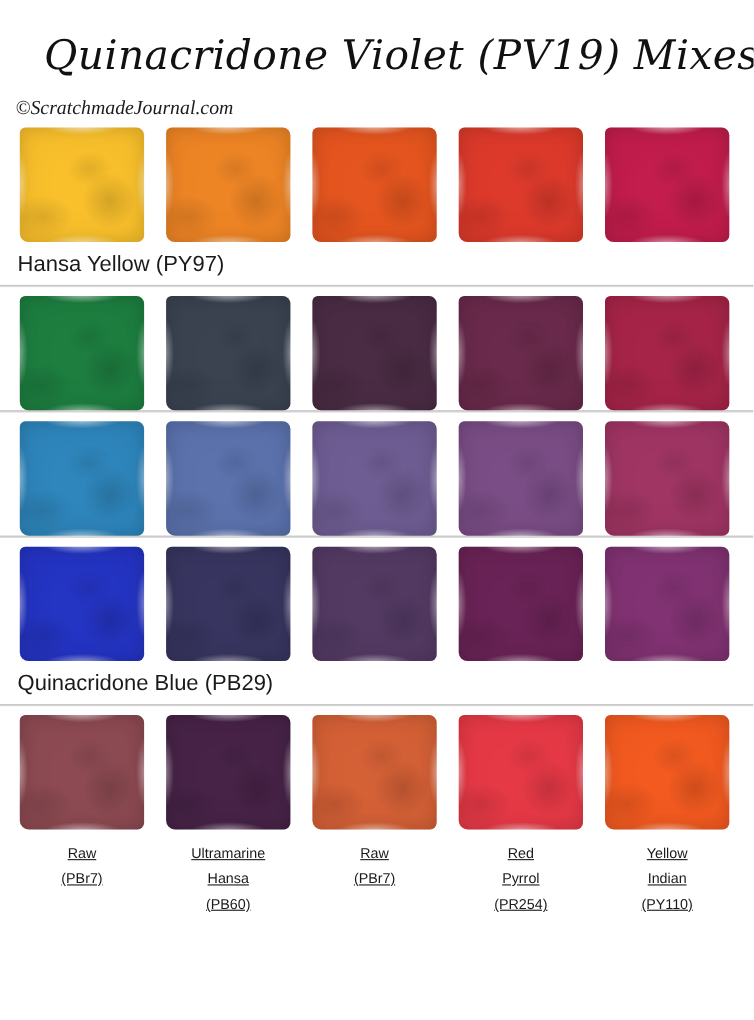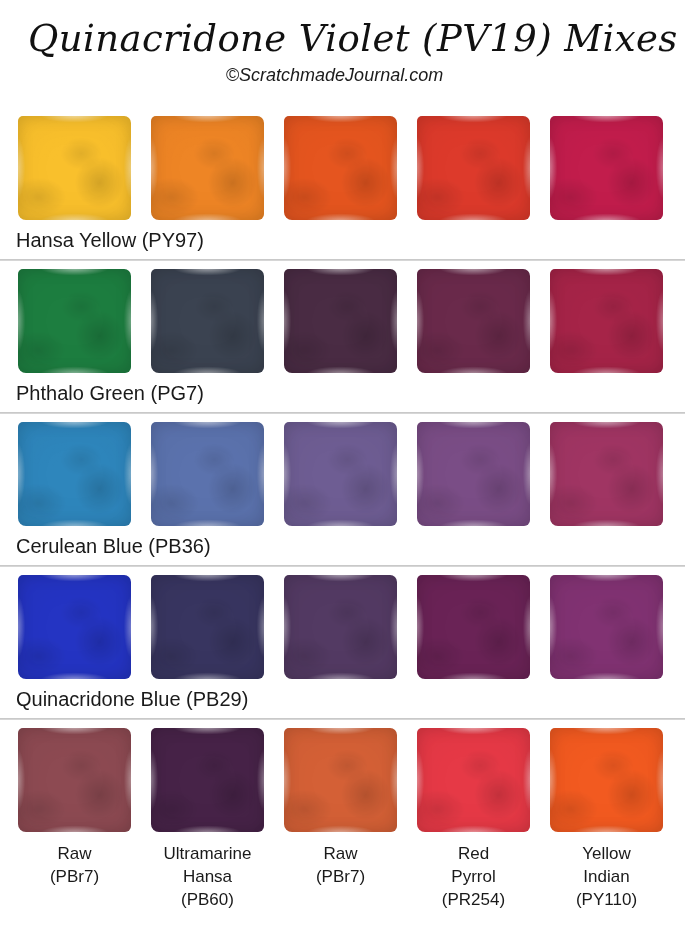--- a/index.html
+++ b/index.html
@@ -30,30 +30,30 @@
   #chart-title {
     font-family: "DejaVu Serif", serif;
     font-style: italic;
     font-weight: 400;
     font-size: 37px;
     line-height: 46px;
     letter-spacing: 0.4px;
     color: #111111;
     white-space: nowrap;
     text-align: left;
-    margin: 0;
+    margin: 12px;
     padding-left: 14px;
   }
   #credit-line {
-    font-family: Liberation Sans, sans-serif;
+    font-family: Liberation Serif, serif;
     font-style: italic;
     font-size: 18px;
     line-height: 24px;
     color: #1b1b1b;
-    text-align: center;
+    text-align: left;
     padding-right: 16px;
     margin-top: 1px;
     white-space: nowrap;
   }
 
   
   #rows-area {
     position: absolute;
     top: 108px;
     left: 0;
@@ -133,23 +133,24 @@
   
   #column-labels {
     display: flex;
     padding: 10px 0 0 18px;
     box-sizing: border-box;
   }
   .col-label-cell {
     width: 113px;
     margin-right: 20px;
     text-align: center;
-    font-size: 17px;
+    font-size: 13px;
     line-height: 23px;
     color: #1a1a1a;
+    text-decoration: underline;
   }
   .col-label-cell:last-child {
     margin-right: 0;
   }
   .col-name {
     display: block;
     white-space: nowrap;
   }
   .col-index {
     display: block;
@@ -201,21 +202,20 @@
         <div class="swatch-cell">
           <div class="swatch" style="background-color: rgb(74, 44, 68);"></div>
         </div>
         <div class="swatch-cell">
           <div class="swatch" style="background-color: rgb(106, 42, 75);"></div>
         </div>
         <div class="swatch-cell">
           <div class="swatch" style="background-color: rgb(166, 36, 72);"></div>
         </div>
       </div>
-      <div class="row-label">Phthalo Green (PG7)</div>
       <div class="row-divider"></div>
     </div>
 
     <div class="mix-row">
       <div class="swatch-strip">
         <div class="swatch-cell">
           <div class="swatch" style="background-color: rgb(46, 134, 188);"></div>
         </div>
         <div class="swatch-cell">
           <div class="swatch" style="background-color: rgb(91, 114, 173);"></div>
@@ -223,21 +223,20 @@
         <div class="swatch-cell">
           <div class="swatch" style="background-color: rgb(110, 93, 147);"></div>
         </div>
         <div class="swatch-cell">
           <div class="swatch" style="background-color: rgb(122, 77, 134);"></div>
         </div>
         <div class="swatch-cell">
           <div class="swatch" style="background-color: rgb(160, 53, 99);"></div>
         </div>
       </div>
-      <div class="row-label">Cerulean Blue (PB36)</div>
       <div class="row-divider"></div>
     </div>
 
     <div class="mix-row">
       <div class="swatch-strip">
         <div class="swatch-cell">
           <div class="swatch" style="background-color: rgb(36, 52, 195);"></div>
         </div>
         <div class="swatch-cell">
           <div class="swatch" style="background-color: rgb(56, 53, 96);"></div>

